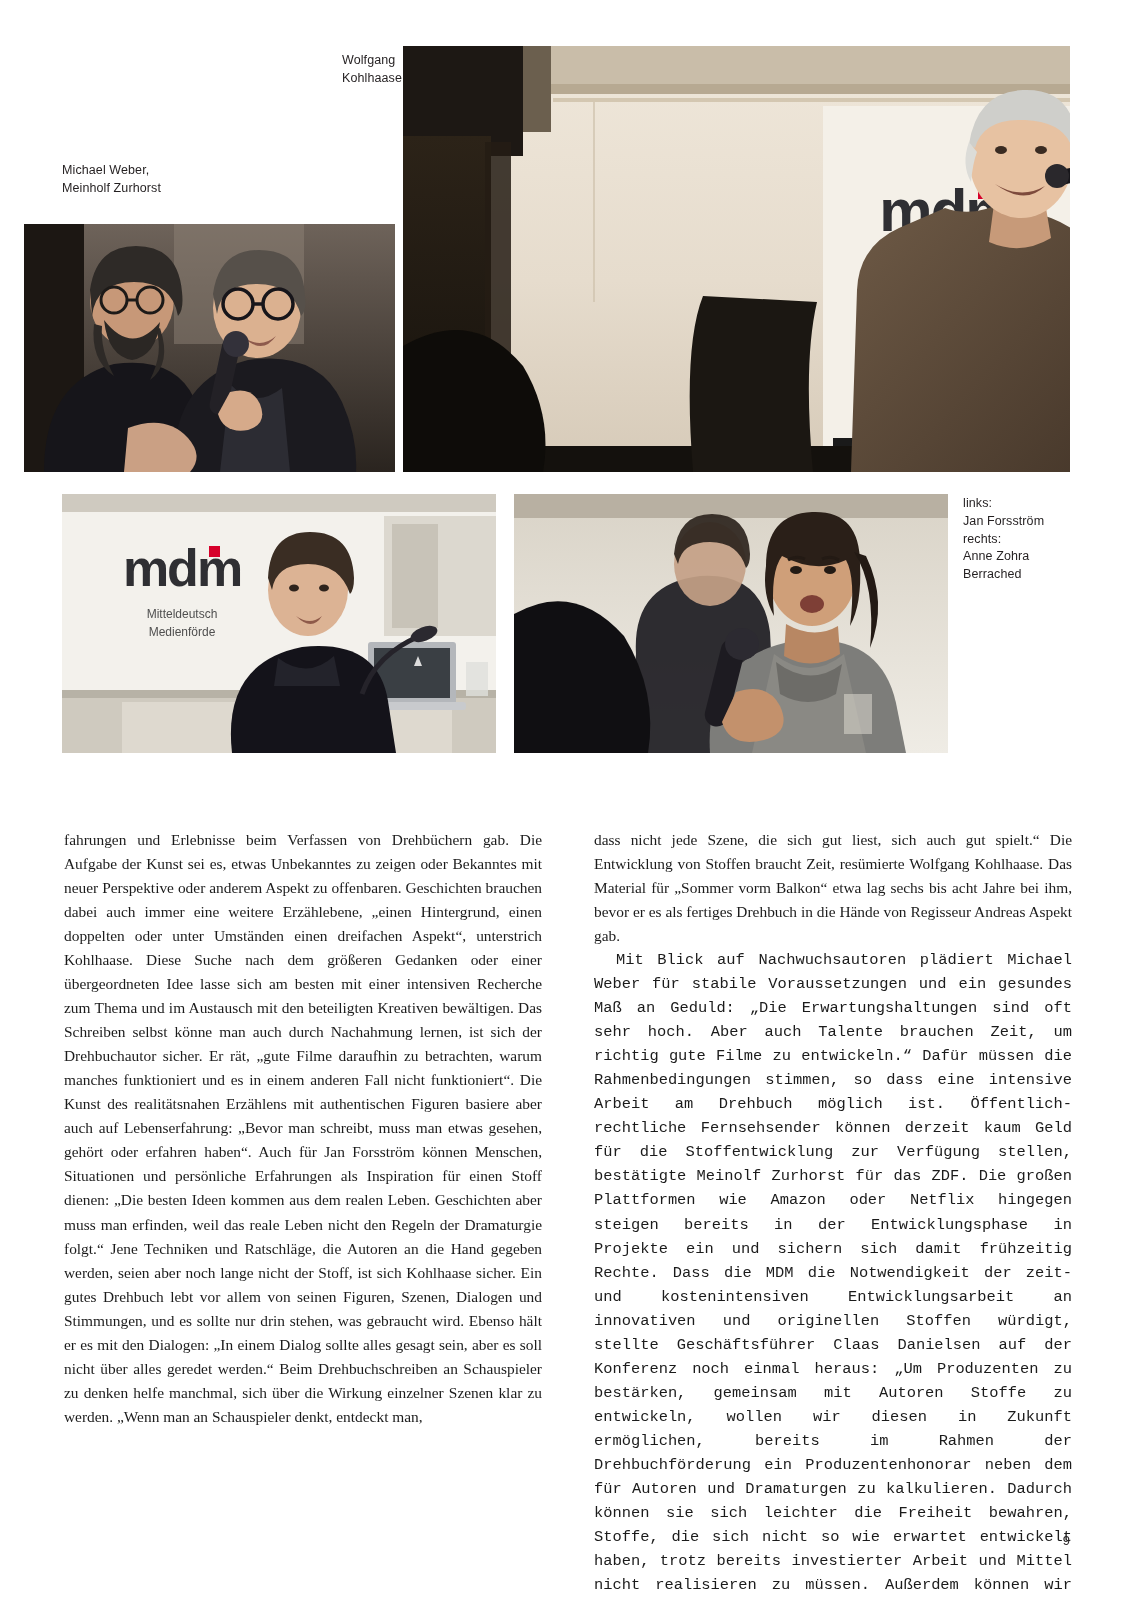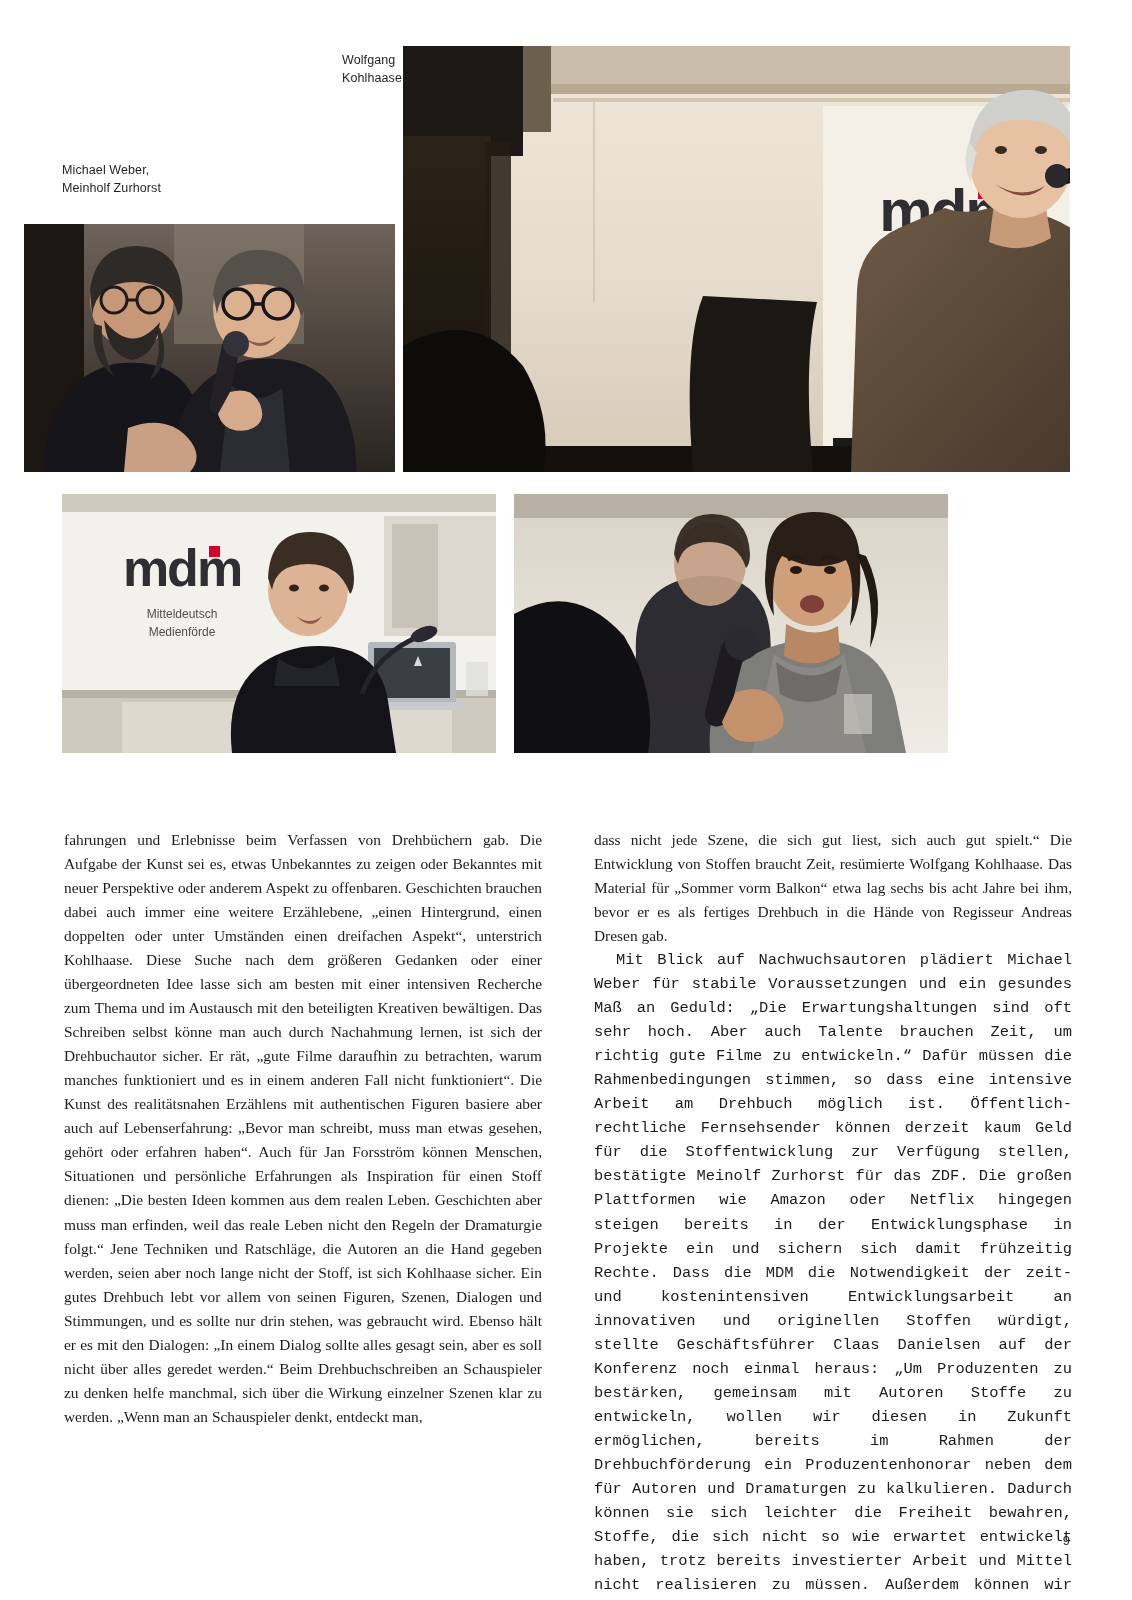--- a/index.html
+++ b/index.html
@@ -89,20 +89,25 @@
 <body>
 
 <div class="page">
 
   <div class="caption" id="caption-kohlhaase" style="white-space: pre-line; margin-left: 20px;">Wolfgang
 Kohlhaase</div>
 
   <div class="caption" id="caption-weber" style="white-space: pre-line;">Michael Weber,
 Meinholf Zurhorst</div>
 
+  <div class="caption" id="caption-right" style="white-space: pre-line;">links:
+Jan Forsström
+rechts:
+Anne Zohra
+Berrached</div>
 
   <div class="photo" id="photo-kohlhaase">
     <svg viewBox="0 0 667 426" preserveAspectRatio="none">
       <defs>
         <linearGradient id="kwall" x1="0" y1="0" x2="0" y2="1">
           <stop offset="0%" stop-color="#efe7da"></stop>
           <stop offset="55%" stop-color="#e6dccd"></stop>
           <stop offset="100%" stop-color="#d6cab8"></stop>
         </linearGradient>
         <linearGradient id="kjacket" x1="0" y1="0" x2="1" y2="1">
@@ -339,20 +344,20 @@
 
       <rect x="330" y="200" width="28" height="40" fill="#dcd9cf" opacity="0.55"></rect>
     </svg>
   </div>
 
   <div class="columns">
     <div class="col">
       <p>fahrungen und Erlebnisse beim Verfassen von Drehbüchern gab. Die Aufgabe der Kunst sei es, etwas Unbekanntes zu zeigen oder Bekanntes mit neuer Perspektive oder anderem Aspekt zu offenbaren. Geschichten brauchen dabei auch immer eine weitere Erzählebene, „einen Hintergrund, einen doppelten oder unter Umständen einen dreifachen Aspekt“, unterstrich Kohlhaase. Diese Suche nach dem größeren Gedanken oder einer übergeordneten Idee lasse sich am besten mit einer intensiven Recherche zum Thema und im Austausch mit den beteiligten Kreativen bewältigen. Das Schreiben selbst könne man auch durch Nachahmung lernen, ist sich der Drehbuchautor sicher. Er rät, „gute Filme daraufhin zu betrachten, warum manches funktioniert und es in einem anderen Fall nicht funktioniert“. Die Kunst des realitätsnahen Erzählens mit authentischen Figuren basiere aber auch auf Lebenserfahrung: „Bevor man schreibt, muss man etwas gesehen, gehört oder erfahren haben“. Auch für Jan Forsström können Menschen, Situationen und persönliche Erfahrungen als Inspiration für einen Stoff dienen: „Die besten Ideen kommen aus dem realen Leben. Geschichten aber muss man erfinden, weil das reale Leben nicht den Regeln der Dramaturgie folgt.“ Jene Techniken und Ratschläge, die Autoren an die Hand gegeben werden, seien aber noch lange nicht der Stoff, ist sich Kohlhaase sicher. Ein gutes Drehbuch lebt vor allem von seinen Figuren, Szenen, Dialogen und Stimmungen, und es sollte nur drin stehen, was gebraucht wird. Ebenso hält er es mit den Dialogen: „In einem Dialog sollte alles gesagt sein, aber es soll nicht über alles geredet werden.“ Beim Drehbuchschreiben an Schauspieler zu denken helfe manchmal, sich über die Wirkung einzelner Szenen klar zu werden. „Wenn man an Schauspieler denkt, entdeckt man,</p>
     </div>
     <div class="col">
-      <p>dass nicht jede Szene, die sich gut liest, sich auch gut spielt.“ Die Entwicklung von Stoffen braucht Zeit, resümierte Wolfgang Kohlhaase. Das Material für „Sommer vorm Balkon“ etwa lag sechs bis acht Jahre bei ihm, bevor er es als fertiges Drehbuch in die Hände von Regisseur Andreas Dresen gab.</p>
+      <p>dass nicht jede Szene, die sich gut liest, sich auch gut spielt.“ Die Entwicklung von Stoffen braucht Zeit, resümierte Wolfgang Kohlhaase. Das Material für „Sommer vorm Balkon“ etwa lag sechs bis acht Jahre bei ihm, bevor er es als fertiges Drehbuch in die Hände von Regisseur Andreas Aspekt gab.</p>
       <p class="indent">Mit Blick auf Nachwuchsautoren plädiert Michael Weber für stabile Voraussetzungen und ein gesundes Maß an Geduld: „Die Erwartungshaltungen sind oft sehr hoch. Aber auch Talente brauchen Zeit, um richtig gute Filme zu entwickeln.“ Dafür müssen die Rahmenbedingungen stimmen, so dass eine intensive Arbeit am Drehbuch möglich ist. Öffentlich-rechtliche Fernsehsender können derzeit kaum Geld für die Stoffentwicklung zur Verfügung stellen, bestätigte Meinolf Zurhorst für das ZDF. Die großen Plattformen wie Amazon oder Netflix hingegen steigen bereits in der Entwicklungsphase in Projekte ein und sichern sich damit frühzeitig Rechte. Dass die MDM die Notwendigkeit der zeit- und kostenintensiven Entwicklungsarbeit an innovativen und originellen Stoffen würdigt, stellte Geschäftsführer Claas Danielsen auf der Konferenz noch einmal heraus: „Um Produzenten zu bestärken, gemeinsam mit Autoren Stoffe zu entwickeln, wollen wir diesen in Zukunft ermöglichen, bereits im Rahmen der Drehbuchförderung ein Produzentenhonorar neben dem für Autoren und Dramaturgen zu kalkulieren. Dadurch können sie sich leichter die Freiheit bewahren, Stoffe, die sich nicht so wie erwartet entwickelt haben, trotz bereits investierter Arbeit und Mittel nicht realisieren zu müssen. Außerdem können wir Projekte mit einer Stoffweiterentwicklungsförderung unterstützen, deren Entwicklung noch nicht abgeschlossen scheint, so dass diese optimal in ihre Finanzierung gehen können.“</p>
     </div>
   </div>
 
   <div id="page-number">9</div>
 
 </div>
 
 </body></html>

